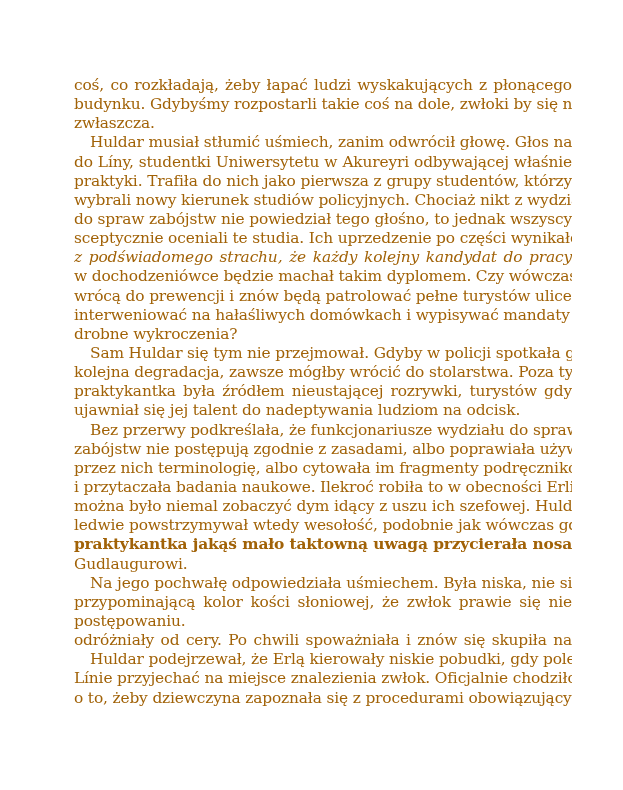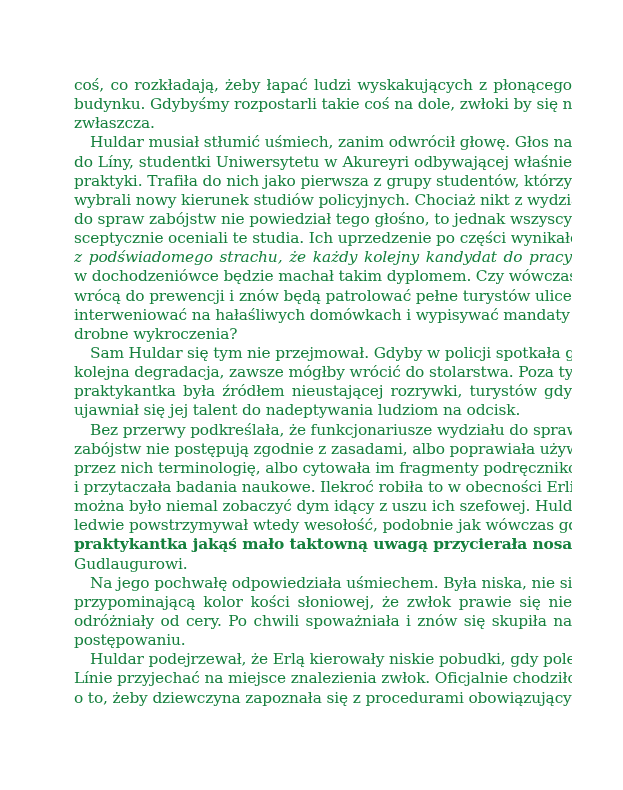--- a/index.html
+++ b/index.html
@@ -14,21 +14,21 @@
       position: relative;
     }
     .page {
       position: absolute;
       left: 74px;
       top: 76px;
       width: 498px;
       font-family: "DejaVu Serif", "Liberation Serif", serif;
       font-size: 15.4px;
       line-height: 19.15px;
-      color: #15803d;
+      color: #a16207;
       letter-spacing: -0.15px;
     }
     .line {
       display: block;
       height: 19.15px;
       white-space: nowrap;
       text-align: justify;
       text-align-last: justify;
       overflow: hidden;
     }
@@ -60,18 +60,18 @@
     <span class="line indent" style="white-space: nowrap;">Bez przerwy podkreślała, że funkcjonariusze wydziału do spraw</span>
     <span class="line" style="white-space: nowrap;">zabójstw nie postępują zgodnie z zasadami, albo poprawiała używaną</span>
     <span class="line" style="white-space: nowrap;">przez nich terminologię, albo cytowała im fragmenty podręczników</span>
     <span class="line" style="white-space: nowrap;">i przytaczała badania naukowe. Ilekroć robiła to w obecności Erli,</span>
     <span class="line" style="white-space: nowrap;">można było niemal zobaczyć dym idący z uszu ich szefowej. Huldar</span>
     <span class="line" style="white-space: nowrap;">ledwie powstrzymywał wtedy wesołość, podobnie jak wówczas gdy</span>
     <span class="line" style="white-space: nowrap; font-weight: bold;">praktykantka jakąś mało taktowną uwagą przycierała nosa</span>
     <span class="line last">Gudlaugurowi.</span>
     <span class="line indent" style="white-space: nowrap;">Na jego pochwałę odpowiedziała uśmiechem. Była niska, nie sięgała</span>
     <span class="line" style="white-space: nowrap;">przypominającą kolor kości słoniowej, że zwłok prawie się nie</span>
+    <span class="line last">postępowaniu.</span>
     <span class="line" style="white-space: nowrap;">odróżniały od cery. Po chwili spoważniała i znów się skupiła na</span>
-    <span class="line last">postępowaniu.</span>
     <span class="line indent" style="white-space: nowrap;">Huldar podejrzewał, że Erlą kierowały niskie pobudki, gdy poleciła</span>
     <span class="line" style="white-space: nowrap;">Línie przyjechać na miejsce znalezienia zwłok. Oficjalnie chodziło</span>
     <span class="line" style="white-space: nowrap;">o to, żeby dziewczyna zapoznała się z procedurami obowiązującymi</span>
   </div>
 
 </body></html>

